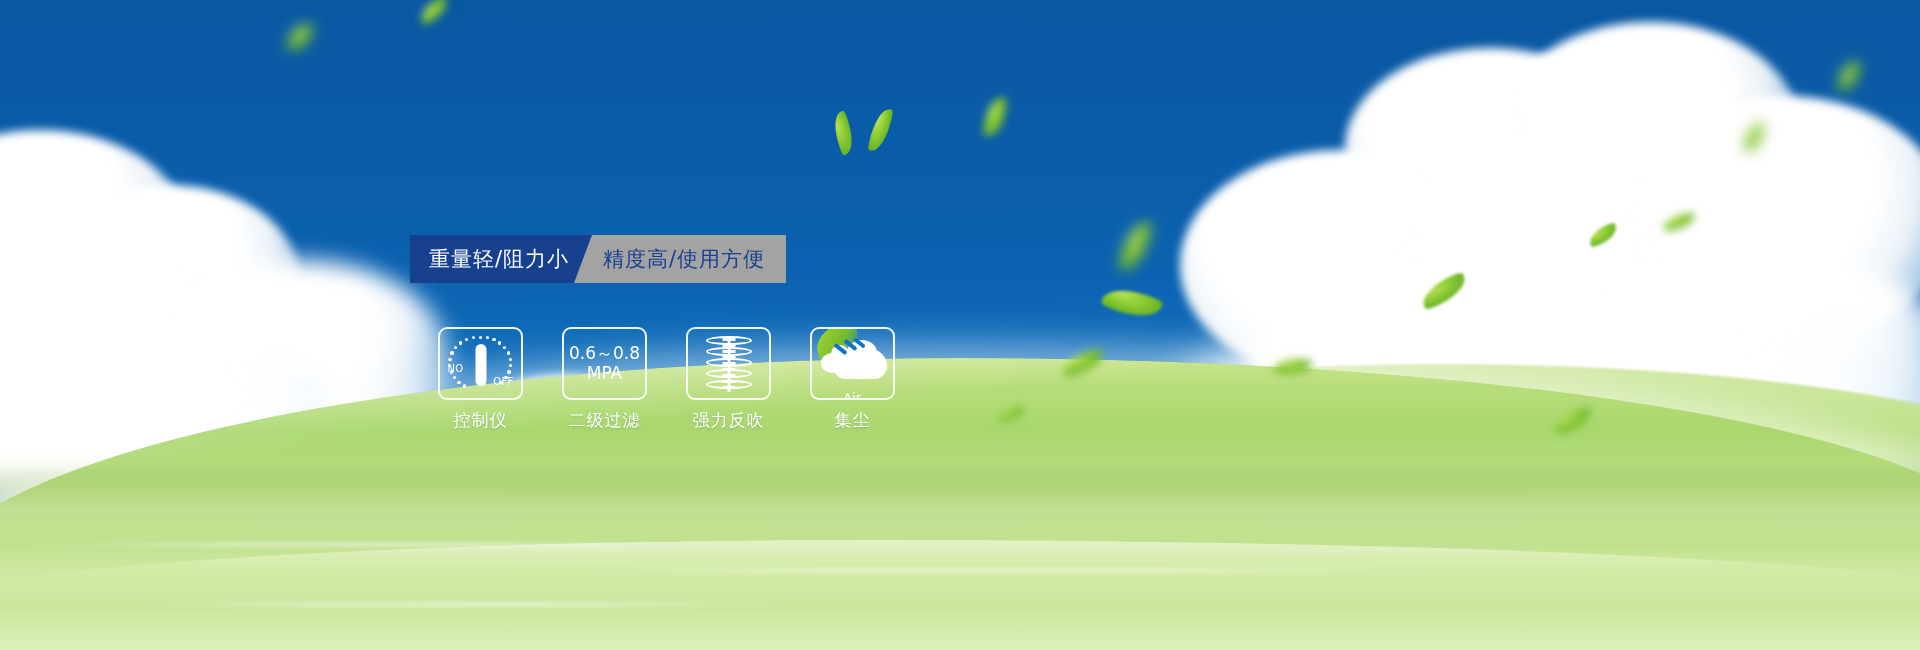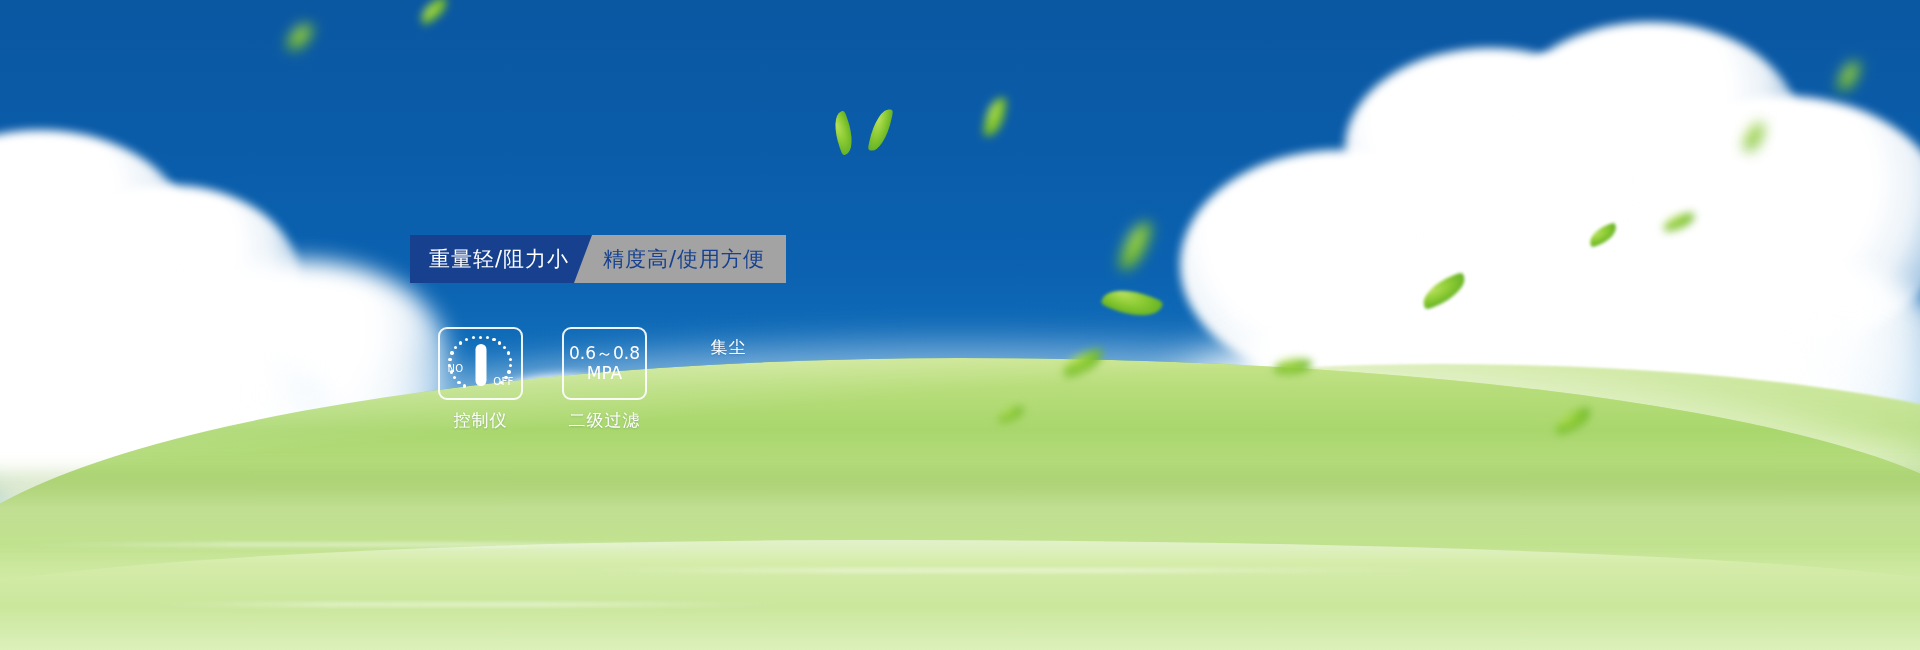--- a/index.html
+++ b/index.html
@@ -388,21 +388,48 @@
       <div class="feature">
         <div class="feature-box">
           <div class="feature-text">
             <div>0.6～0.8</div>
             <div>MPA</div>
           </div>
         </div>
         <div class="feature-label">二级过滤</div>
       </div>
 
-
-
       <div class="feature">
+        <div class="feature-box">
+          <div class="coil">
+            <div class="stem"></div>
+            <div class="bar"></div>
+            <div class="ring" style="top:2px;"></div>
+            <div class="ring" style="top:13px;"></div>
+            <div class="ring" style="top:24px;"></div>
+            <div class="ring" style="top:35px;"></div>
+            <div class="ring" style="top:46px;"></div>
+          </div>
+        </div>
+        <div class="feature-label">强力反吹</div>
+      </div>
+
+
+      <div class="feature">
+        <div class="feature-box">
+          <div class="airicon">
+            <div class="leafsplash"></div>
+            <div class="c1"></div>
+            <div class="c2"></div>
+            <div class="c3"></div>
+            <div class="c4"></div>
+            <div class="slash" style="left:14px; top:12px; width:15px; height:4px; transform:rotate(38deg);"></div>
+            <div class="slash" style="left:24px; top:8px;  width:15px; height:4px; transform:rotate(38deg);"></div>
+            <div class="slash" style="left:34px; top:6px;  width:13px; height:4px; transform:rotate(38deg);"></div>
+            <div class="airtext">Air</div>
+          </div>
+        </div>
         <div class="feature-label">集尘</div>
       </div>
 
     </div>
   </div>
 </div>
 
 </body></html>

